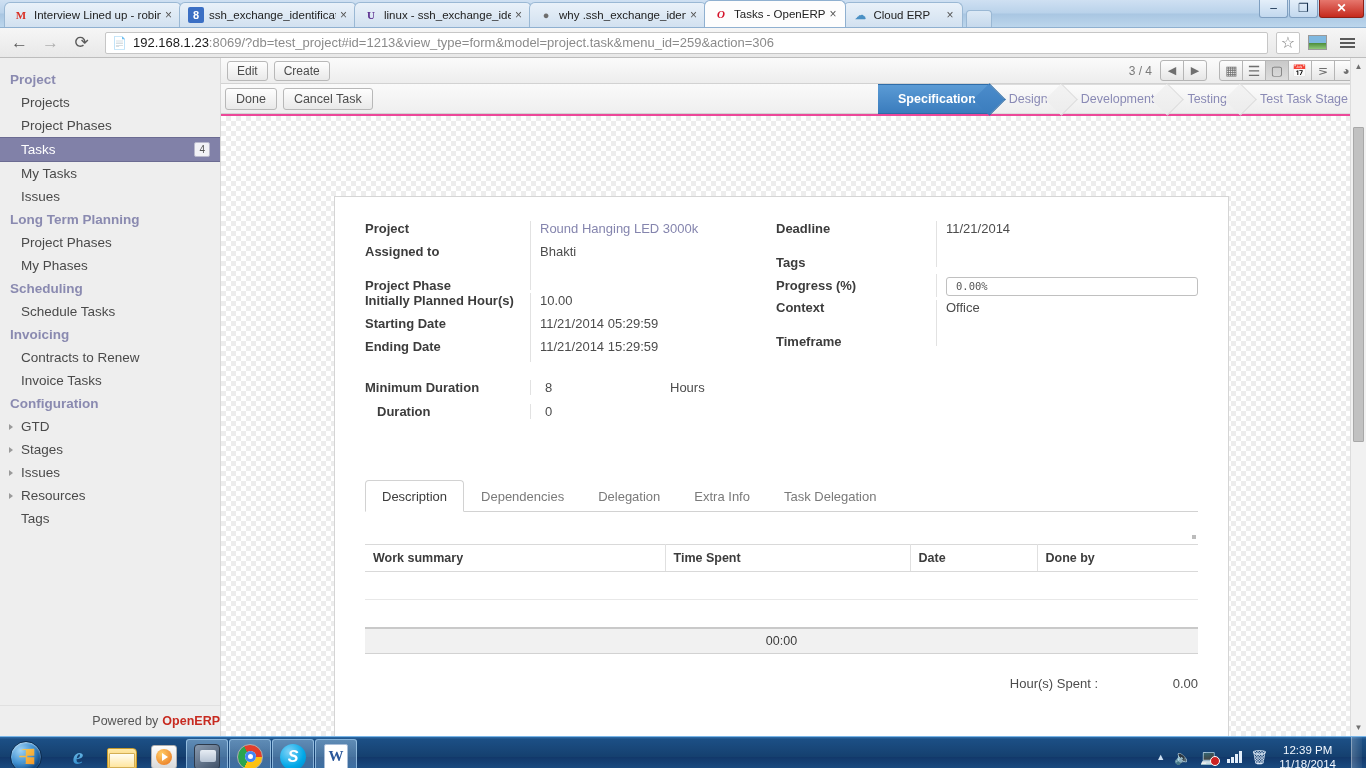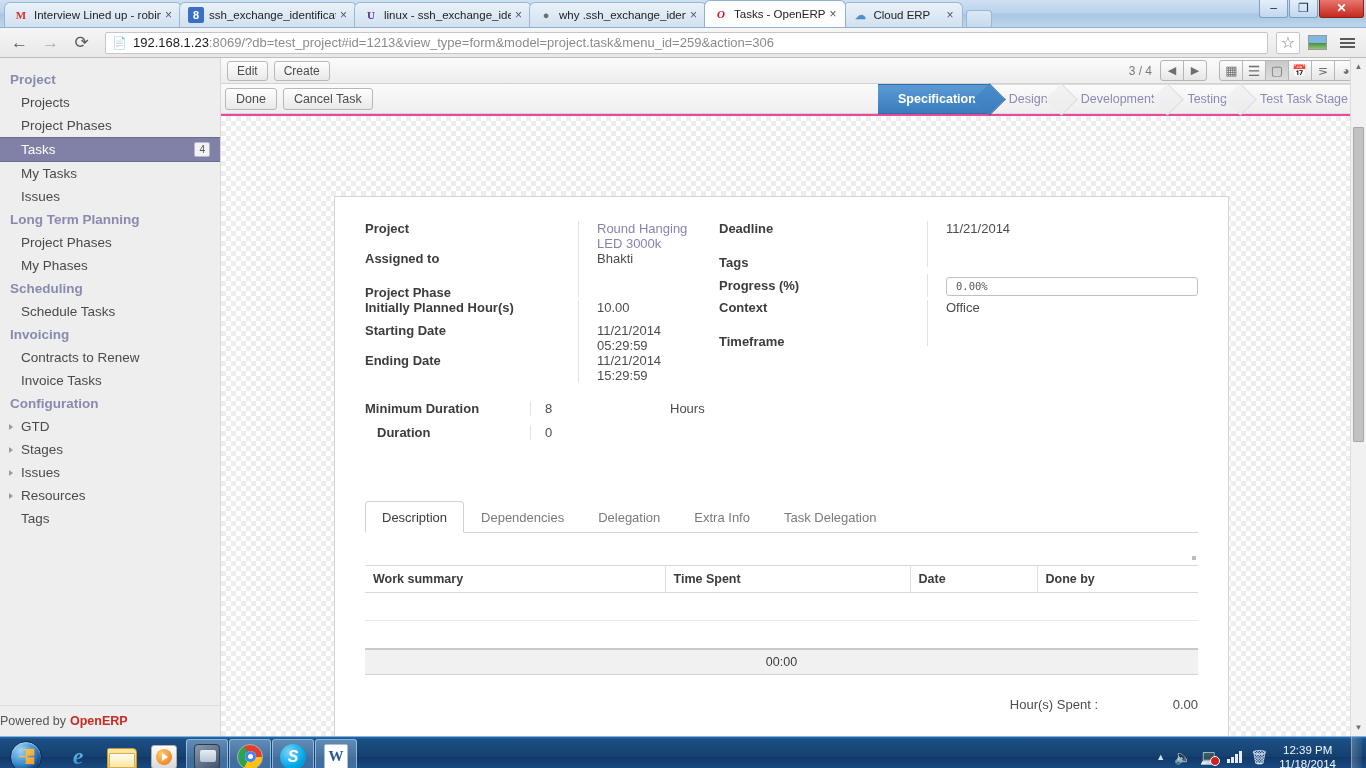--- a/index.html
+++ b/index.html
@@ -166,21 +166,21 @@
   .sb-item .caret {
     position: absolute; left: 9px; top: 50%; transform: translateY(-50%);
     width: 0; height: 0;
     border-left: 4px solid #9a9a9a;
     border-top: 3.5px solid transparent;
     border-bottom: 3.5px solid transparent;
   }
   .powered {
     position: absolute; bottom: 0; left: 0; right: 0;
     height: 31px;
-    display: flex; align-items: center; justify-content: flex-start;
+    display: flex; align-items: center; justify-content: flex-end;
     font-size: 12.5px; color: #555;
     border-top: 1px solid #e0e0e0;
     background: #eeeeee;
   }
   .powered b { color: #c72a20; margin-left: 4px; }
 
   
   .main {
     flex: 1;
     position: relative;
@@ -313,24 +313,23 @@
   .frow { display: flex; align-items: baseline; min-height: 23px; }
   .flabel {
     width: 165px; flex: 0 0 165px;
     font-size: 13px; font-weight: bold; color: #3c3c3c;
     padding-right: 10px;
   }
   .form-col.right .flabel { width: 160px; flex: 0 0 160px; }
   .fvalue {
     font-size: 13px; color: #4c4c4c;
     border-left: 1px solid #e2e2e2;
-    padding-left: 18px;
+    padding-left: 9px;
     flex: 1;
     min-height: 23px;
-    margin-left: 48px;
   }
   .fvalue.link { color: #8585ae; }
 
   .progressbar {
     border: 1px solid #c0c0c0;
     border-radius: 3px;
     background: #fff;
     height: 19px;
     width: 252px;
     display: flex; align-items: center;

